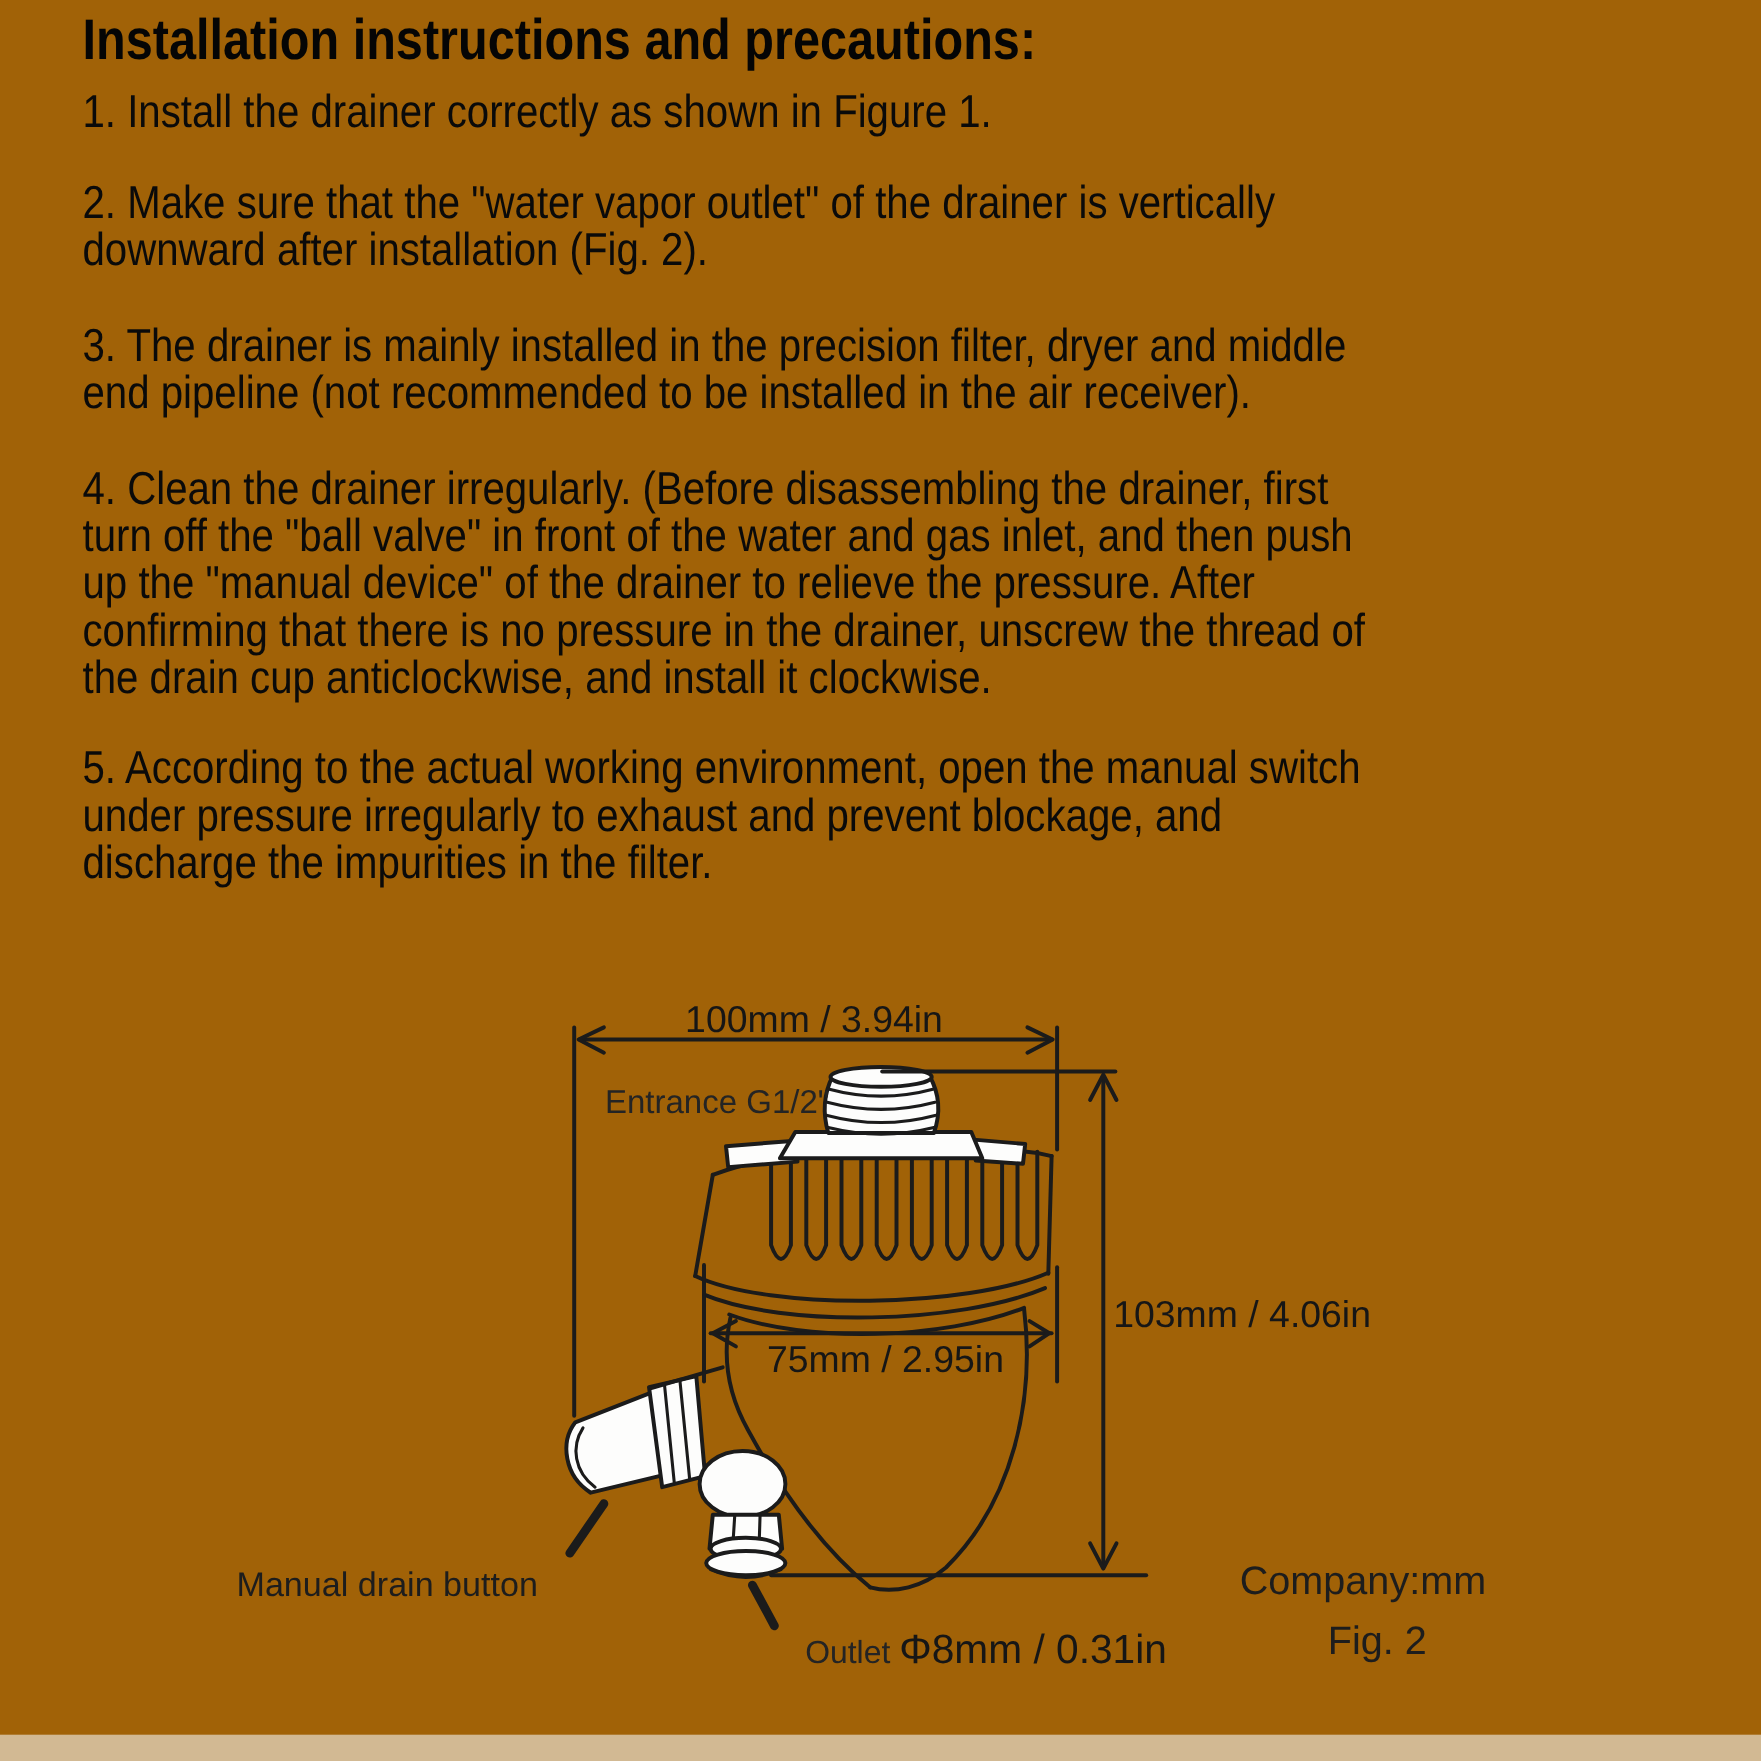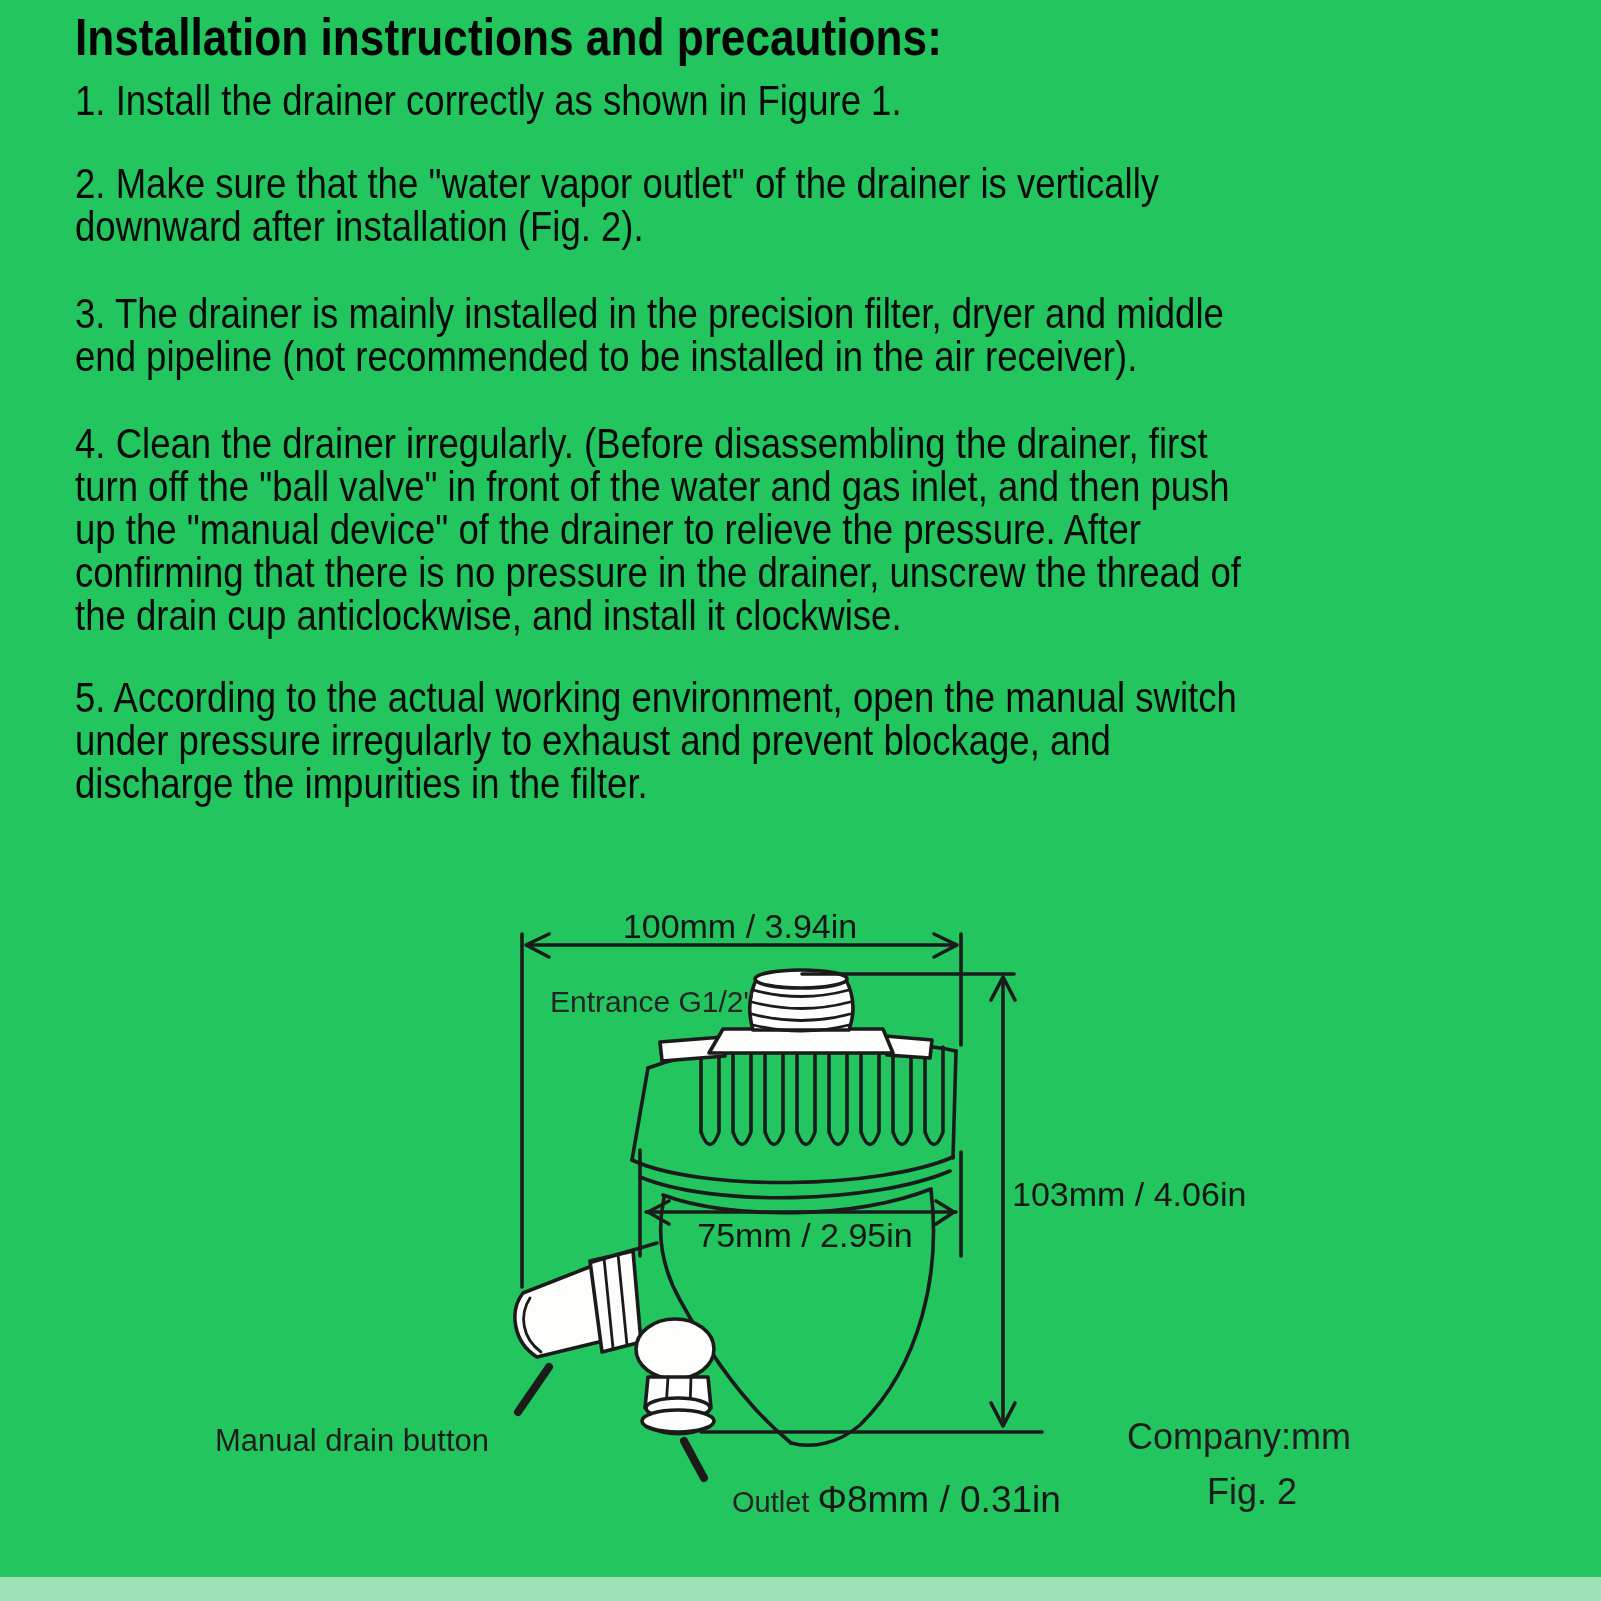--- a/index.html
+++ b/index.html
@@ -1,18 +1,18 @@
 <!DOCTYPE html>
 <html style="--ink: #1b1b1b;"><head>
 <meta charset="utf-8">
 <style>
   html,body{margin:0;padding:0;background:#fff;}
   body{width:1601px;height:1601px;overflow:hidden;position:relative;
        font-family:"Liberation Sans", sans-serif;}
-  .page{position:absolute;inset:0;background:#22c55e;text-decoration:underline;}
+  .page{position:absolute;inset:0;background:#a16207;text-decoration:underline;}
   .scan-strip{position:absolute;left:0;right:0;bottom:0;height:24px;background:#f3f3f1;opacity:.6;}
   .title{position:absolute;left:75px;top:8px;margin:0;
          font-size:52px;font-weight:bold;line-height:58px;color:#050505;
          white-space:pre;letter-spacing:0px;
          transform:scaleX(0.85);transform-origin:0 0;}
   .para{position:absolute;left:75px;width:1750px;
         font-size:42px;line-height:43px;color:#0a0a0a;
         white-space:pre;transform:scaleX(0.87);transform-origin:0 0;}
   .p1{top:79px;} .p2{top:162px;} .p3{top:292px;} .p4{top:422px;} .p5{top:676px;}
   svg.fig{position:absolute;left:0;top:0;}

